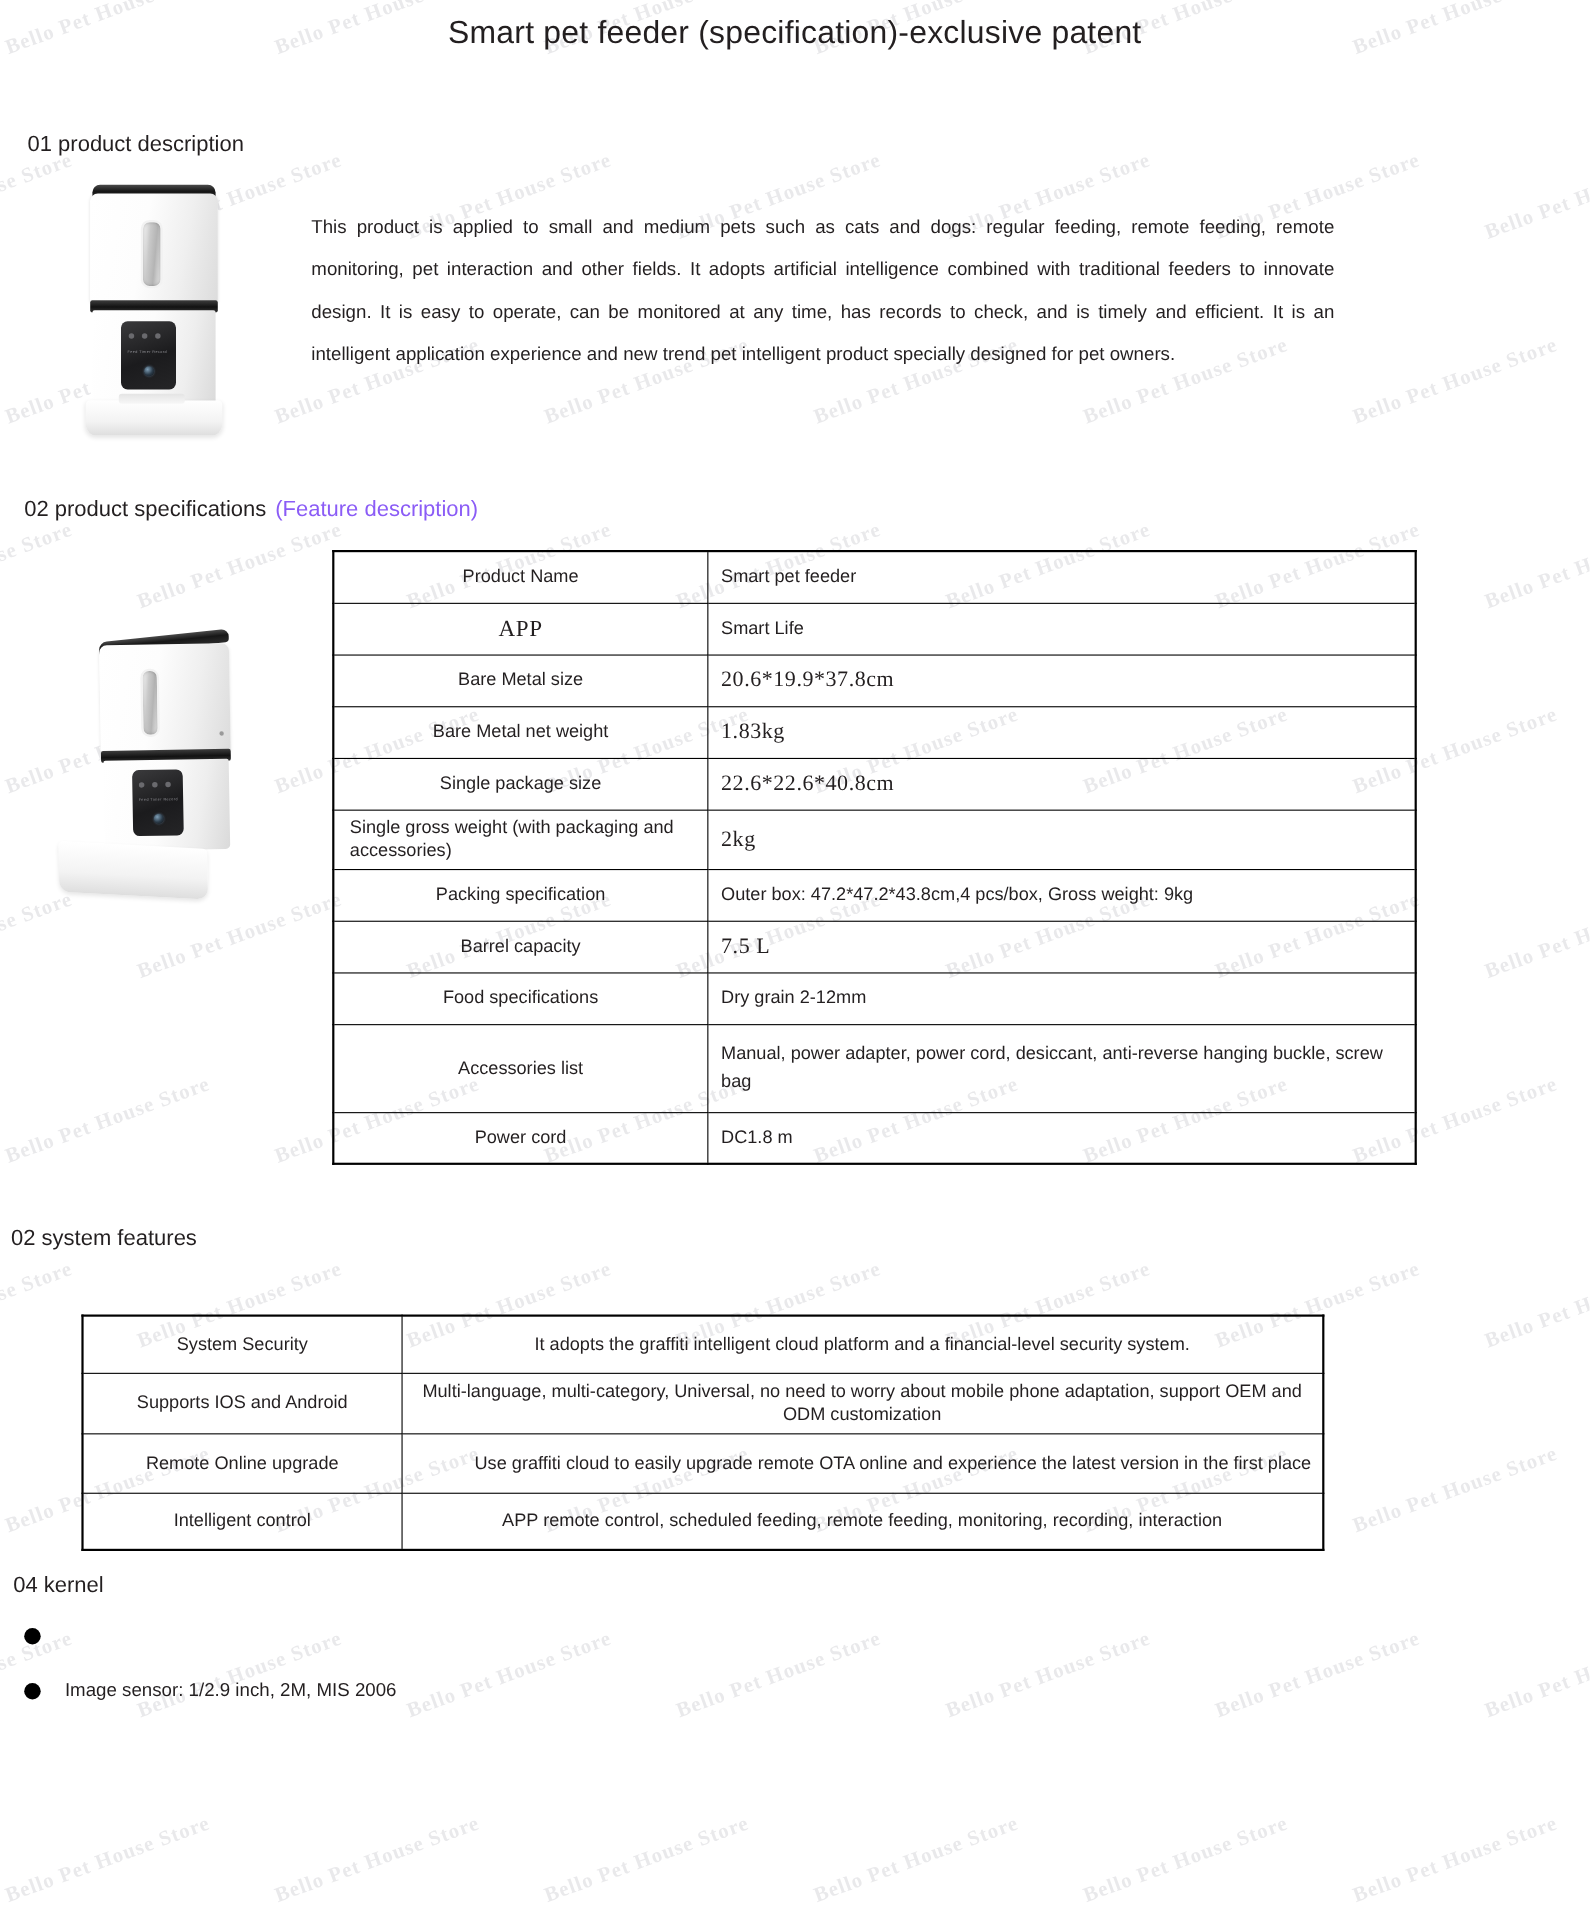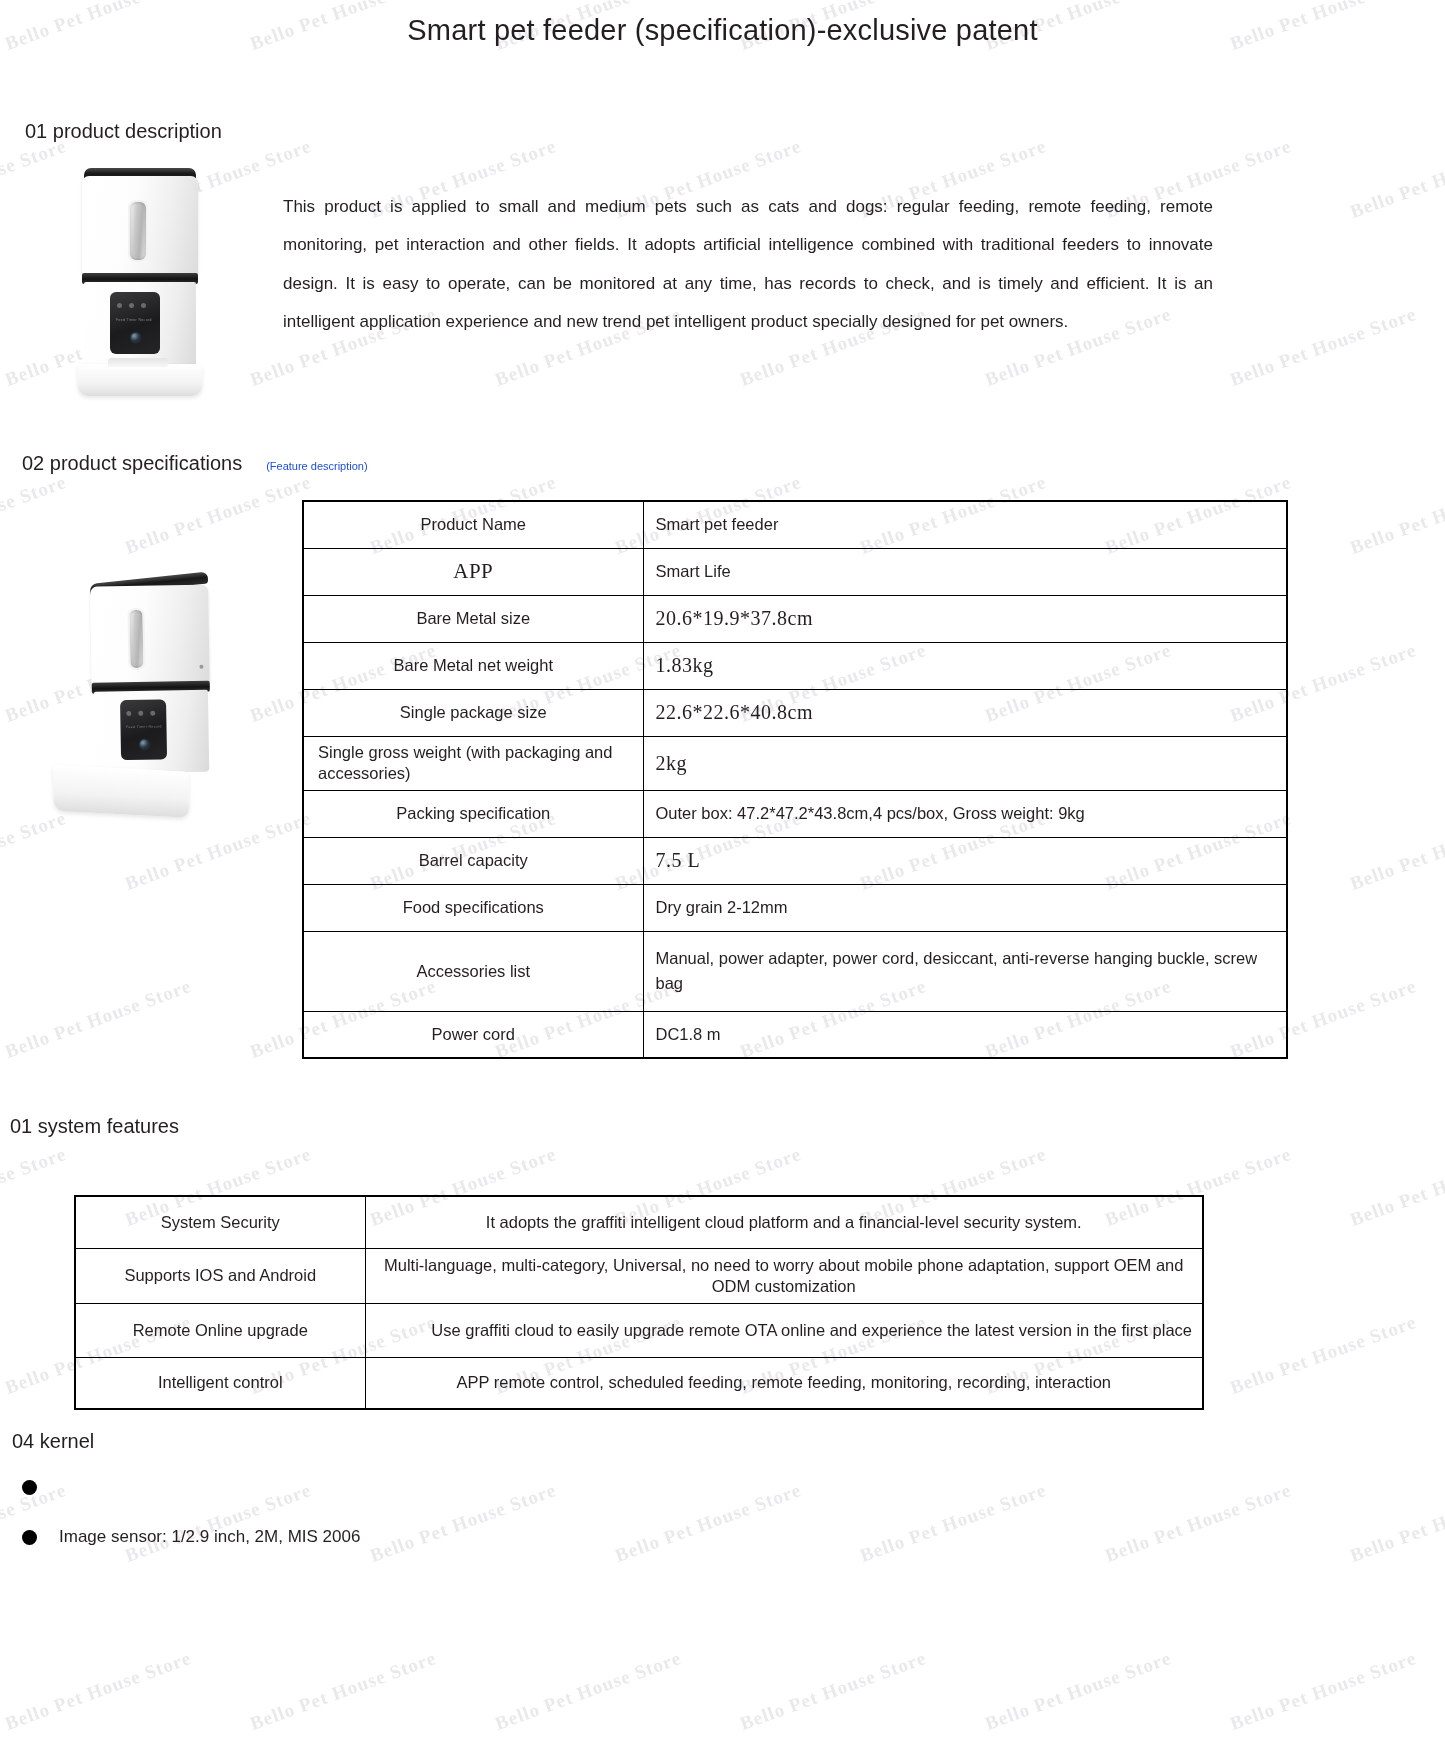--- a/index.html
+++ b/index.html
@@ -43,23 +43,23 @@
     color: #231f20;
     padding-top: 14px;
     letter-spacing: 0.2px;
   }
 
   .section-head {
     font-size: 20px;
     color: #231f20;
   }
   .section-head .sub {
-    font-size: 11px;
-    color: #1d4ed8;
-    margin-left: 24px;
+    font-size: 20px;
+    color: #8b5cf6;
+    margin-left: 8px;
   }
 
   #head-01 { position: absolute; left: 25px;  top: 120px; }
   #head-02 { position: absolute; left: 22px;  top: 452px; }
   #head-03 { position: absolute; left: 10px;  top: 1115px; }
   #head-04 { position: absolute; left: 12px;  top: 1430px; }
 
   
   .feeder { position: absolute; }
 
@@ -367,21 +367,21 @@
         <td class="v" style="line-height:1.5;">Manual, power adapter, power cord, desiccant, anti-reverse hanging buckle, screw bag</td>
       </tr>
       <tr>
         <td class="k">Power cord</td>
         <td class="v">DC1.8 m</td>
       </tr>
     </tbody>
   </table>
 
   <div class="section-head" id="head-03">
-    <span>01 system features</span>
+    <span>02 system features</span>
   </div>
 
   <table id="feat-table">
     <tbody>
       <tr>
         <td class="k" style="height:52px;">System Security</td>
         <td class="v center">It adopts the graffiti intelligent cloud platform and a financial-level security system.</td>
       </tr>
       <tr>
         <td class="k" style="height:54px;">Supports IOS and Android</td>

